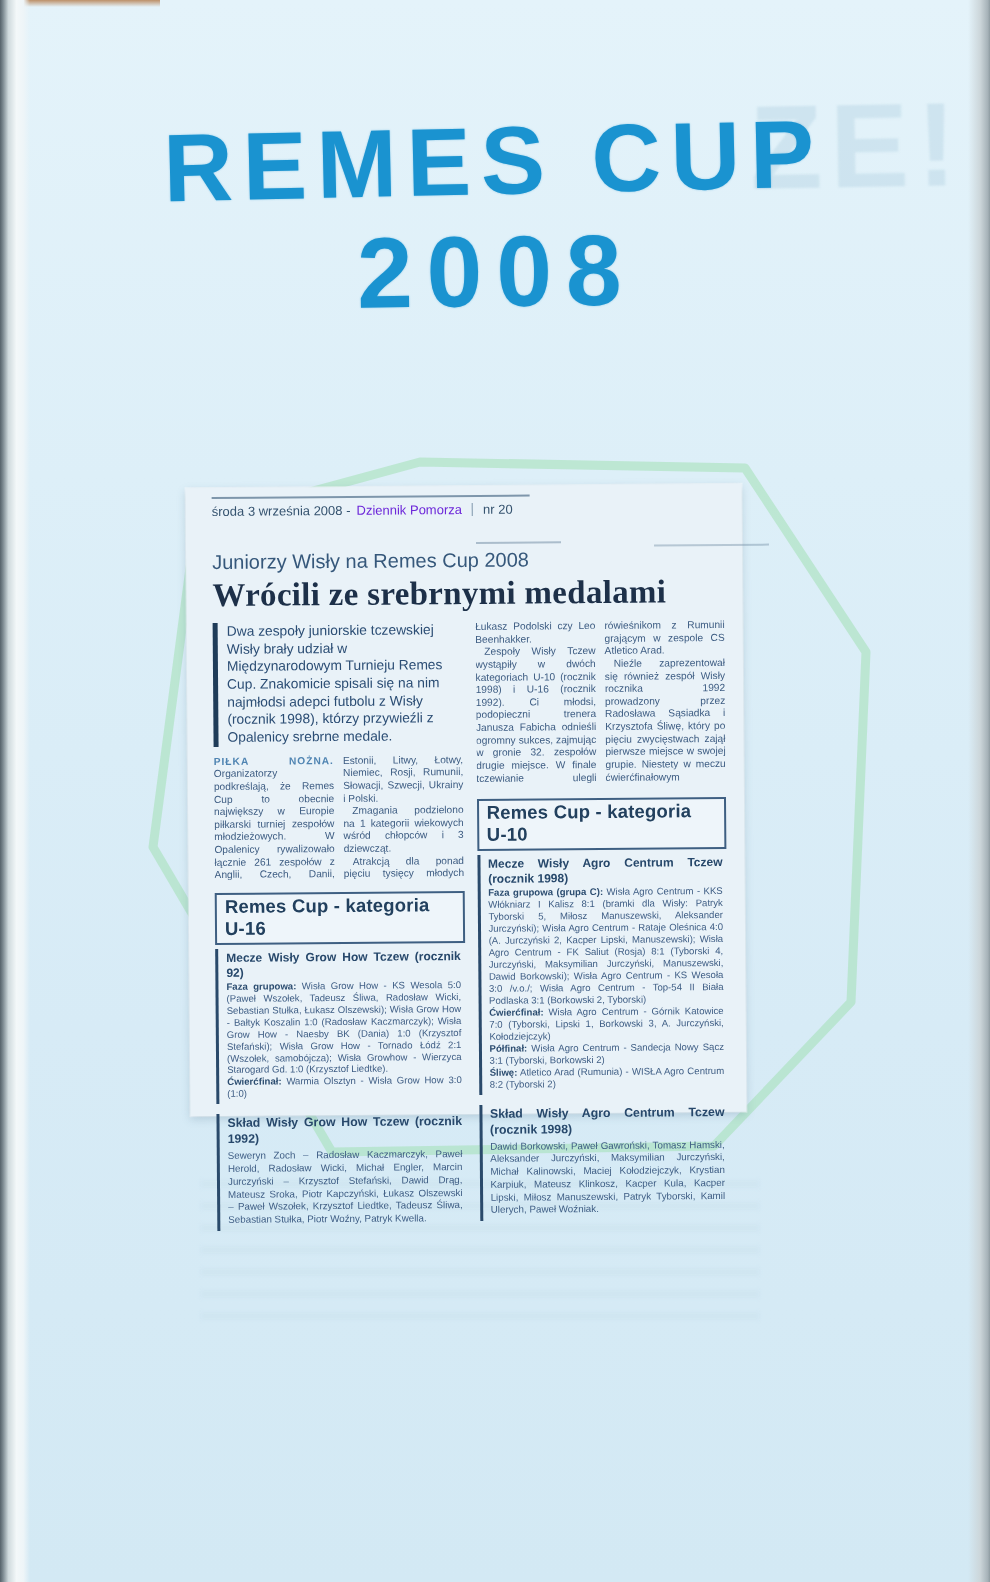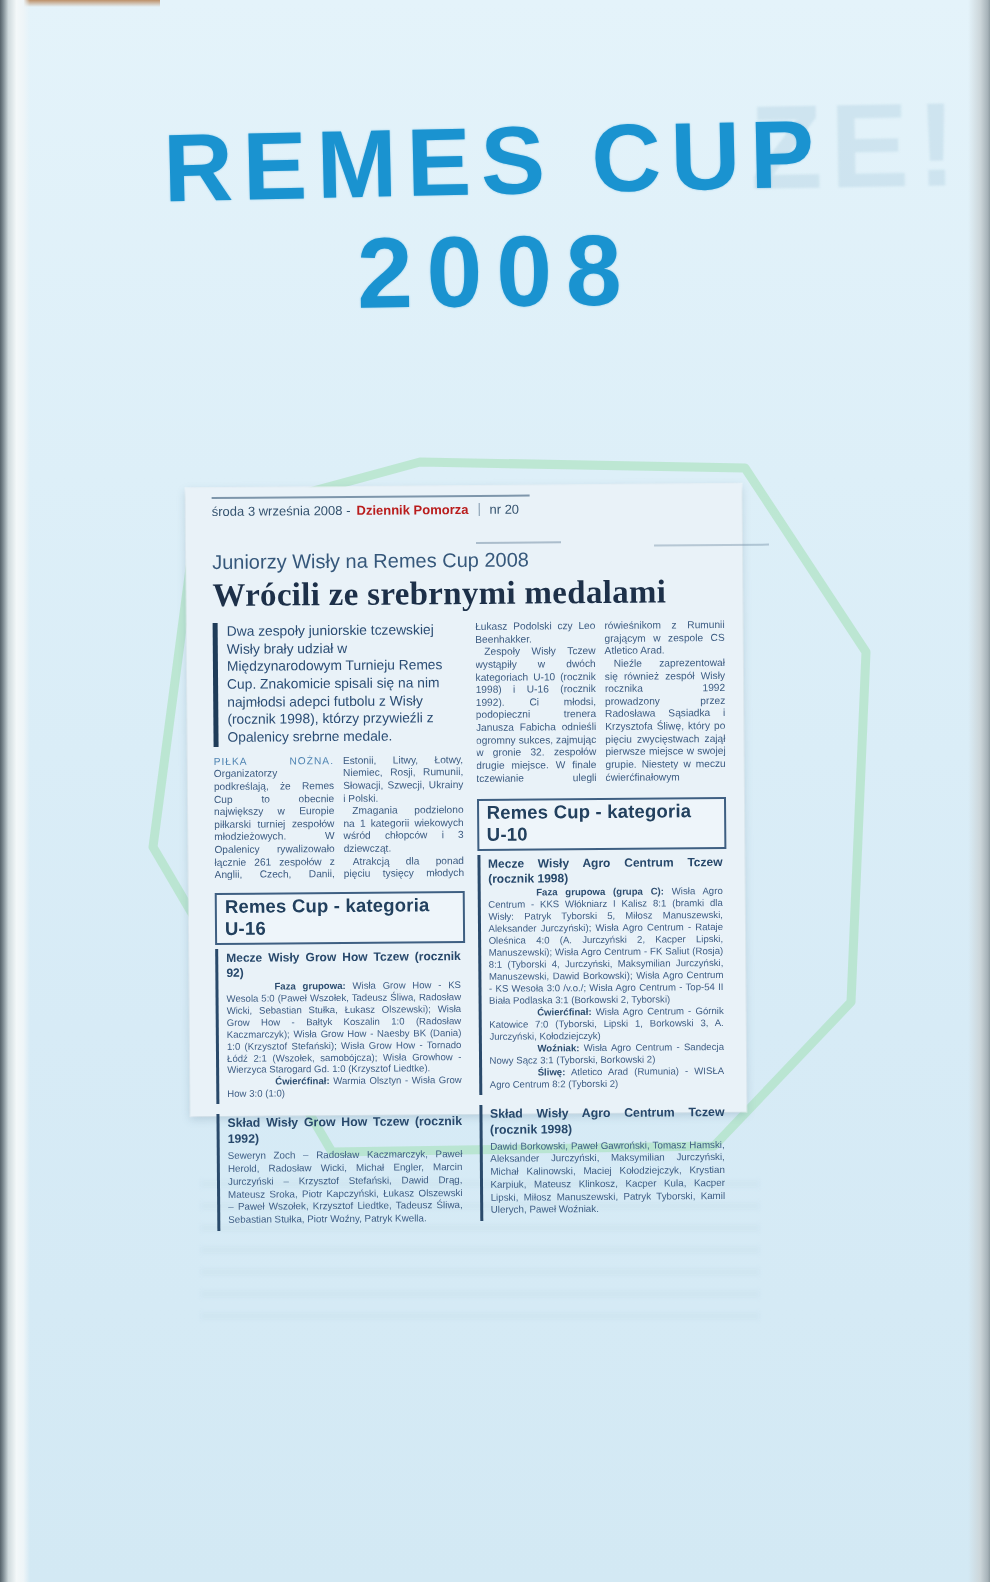--- a/index.html
+++ b/index.html
@@ -27,47 +27,47 @@
     filter:blur(2px);}
   
   .green-svg{position:absolute;left:0;top:0;}
   
   .clipping{position:absolute;left:188px;top:486px;width:556px;height:628px;box-sizing:border-box;
     padding:9px 18px 12px 26px;background:#e9f2f8;transform:rotate(-0.45deg);
     box-shadow:0 3px 8px rgba(90,125,150,.28),0 0 0 1px rgba(255,255,255,.5);
     color:#3a5a80;}
   .masthead{border-top:2px solid #7e96ab;width:318px;padding-top:4px;
     font-size:13px;color:#35536f;display:flex;align-items:baseline;gap:6px;white-space:nowrap;}
-  .masthead .paper{font-weight:bold;color:#b91c1c;}
+  .masthead .paper{font-weight:normal;color:#6d28d9;}
   .masthead .sep{display:inline-block;width:0;height:13px;border-left:1.5px solid #7e96ab;margin:0 4px;position:relative;top:2px;}
   .rule-a{position:absolute;left:290px;top:56px;width:85px;height:2px;background:rgba(120,146,168,.55);}
   .rule-b{position:absolute;left:468px;top:60px;width:115px;height:2px;background:rgba(120,146,168,.45);}
   .kicker{margin-top:32px;font-size:20px;color:#36587b;}
   .headline{font-family:"Liberation Serif","DejaVu Serif",serif;font-size:33px;font-weight:bold;
     color:#1d3049;letter-spacing:.3px;margin:3px 0 9px;}
   .cols{display:flex;gap:13px;}
   .half{width:50%;box-sizing:border-box;}
   .lead{border-left:5px solid #1f3c59;padding-left:9px;font-size:13.8px;line-height:1.28;
     color:#2b4d74;font-weight:500;min-height:110px;margin-bottom:9px;}
   .minicols{column-count:2;column-gap:9px;column-fill:auto;height:131px;overflow:hidden;
     font-size:10.2px;line-height:1.24;text-align:justify;color:#3d5c82;}
   .minicols p,.rightcols p{margin:0;}
   .minicols p+p,.rightcols p+p{text-indent:9px;}
-  .sport-label{font-weight:normal;color:#4f84b2;letter-spacing:1px;}
+  .sport-label{font-weight:bold;color:#4f84b2;letter-spacing:1px;}
   .rightcols{column-count:2;column-gap:9px;column-fill:auto;height:172px;overflow:hidden;
     font-size:10.2px;line-height:1.24;text-align:justify;color:#3d5c82;position:relative;}
   
   .catbox{margin-top:6px;}
   .cat-title{border:2px solid #3e5f82;padding:1px 8px 3px;font-size:18.5px;font-weight:bold;
     color:#22405e;letter-spacing:.2px;background:rgba(255,255,255,.25);}
   .cat-body{border-left:3px solid #2a4a6b;margin-top:4px;padding:2px 4px 4px 8px;
     font-size:9.6px;line-height:1.25;text-align:justify;color:#3e5d84;}
   .cat-sub{font-size:12px;font-weight:bold;color:#27486b;margin:0 0 1px;}
   .cat-body p{margin:0;}
-  .row-label{font-weight:bold;color:#2c4d70;margin-left:48px;}
+  .row-label{font-weight:bold;color:#2c4d70;}
   .squad{border-left:3px solid #2a4a6b;margin-top:10px;padding:2px 4px 4px 8px;
     font-size:9.8px;line-height:1.3;text-align:justify;color:#3e5d84;}
   .squad-title{font-size:12.3px;font-weight:bold;color:#27486b;margin:0 0 2px;}
 </style>
 </head>
 <body>
 
 <div class="photo">
   <div class="edge-top"></div>
   <div class="spine"></div>
@@ -130,21 +130,21 @@
           <p>Nieźle zaprezentował się również zespół Wisły rocznika 1992 prowadzony przez Radosława Sąsiadka i Krzysztofa Śliwę, który po pięciu zwycięstwach zajął pierwsze miejsce w swojej grupie. Niestety w meczu ćwierćfinałowym tczewianie musieli uznać wyższość Warmii Olsztyn (późniejszy finalista).</p>
 
         </div>
 
         <div class="catbox">
           <div class="cat-title">Remes Cup -  kategoria U-10</div>
           <div class="cat-body">
             <p class="cat-sub">Mecze Wisły Agro Centrum Tczew (rocznik 1998)</p>
             <p><span class="row-label">Faza grupowa (grupa C):</span> <span>Wisła Agro Centrum - KKS Włókniarz I Kalisz 8:1 (bramki dla Wisły: Patryk Tyborski 5, Miłosz Manuszewski, Aleksander Jurczyński); Wisła Agro Centrum - Rataje Oleśnica 4:0 (A. Jurczyński 2, Kacper Lipski, Manuszewski); Wisła Agro Centrum - FK Saliut (Rosja) 8:1 (Tyborski 4, Jurczyński, Maksymilian Jurczyński, Manuszewski, Dawid Borkowski); Wisła Agro Centrum - KS Wesoła 3:0 /v.o./; Wisła Agro Centrum - Top-54 II Biała Podlaska 3:1 (Borkowski 2, Tyborski)</span></p>
             <p><span class="row-label">Ćwierćfinał:</span> <span>Wisła Agro Centrum - Górnik Katowice 7:0 (Tyborski, Lipski 1, Borkowski 3, A. Jurczyński, Kołodziejczyk)</span></p>
-            <p><span class="row-label">Woźniak:</span> <span>Wisła Agro Centrum - Sandecja Nowy Sącz 3:1 (Tyborski, Borkowski 2)</span></p>
+            <p><span class="row-label">Półfinał:</span> <span>Wisła Agro Centrum - Sandecja Nowy Sącz 3:1 (Tyborski, Borkowski 2)</span></p>
             <p><span class="row-label">Śliwę:</span> <span>Atletico Arad (Rumunia) - WISŁA Agro Centrum 8:2 (Tyborski 2)</span></p>
           </div>
           <div class="squad">
             <p class="squad-title">Skład Wisły Agro Centrum Tczew (rocznik 1998)</p>
             <span>Dawid Borkowski, Paweł Gawroński, Tomasz Hamski, Aleksander Jurczyński, Maksymilian Jurczyński, Michał Kalinowski, Maciej Kołodziejczyk, Krystian Karpiuk, Mateusz Klinkosz, Kacper Kula, Kacper Lipski, Miłosz Manuszewski, Patryk Tyborski, Kamil Ulerych, Paweł Woźniak.</span>
           </div>
         </div>
       </div>
     </div>
   </div>

